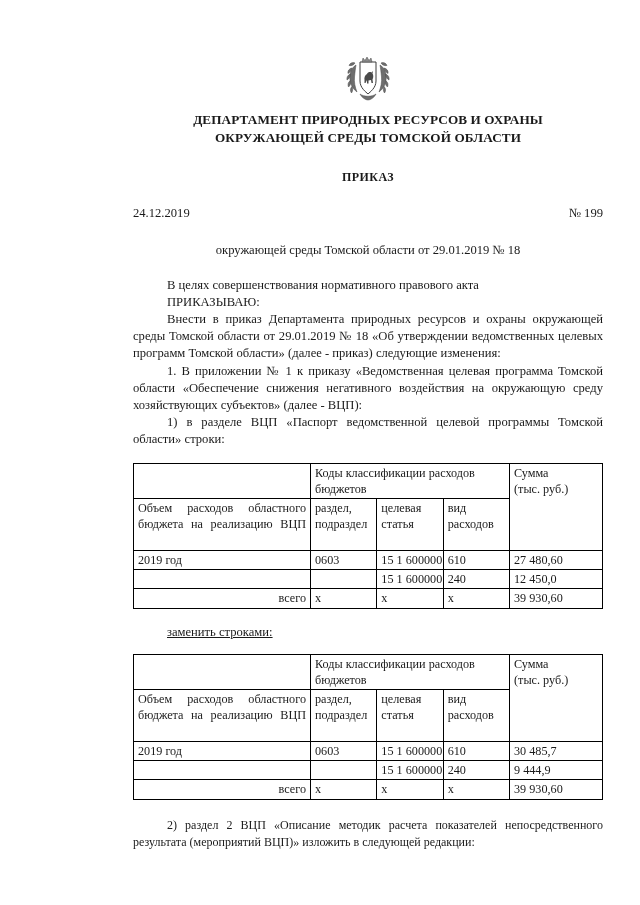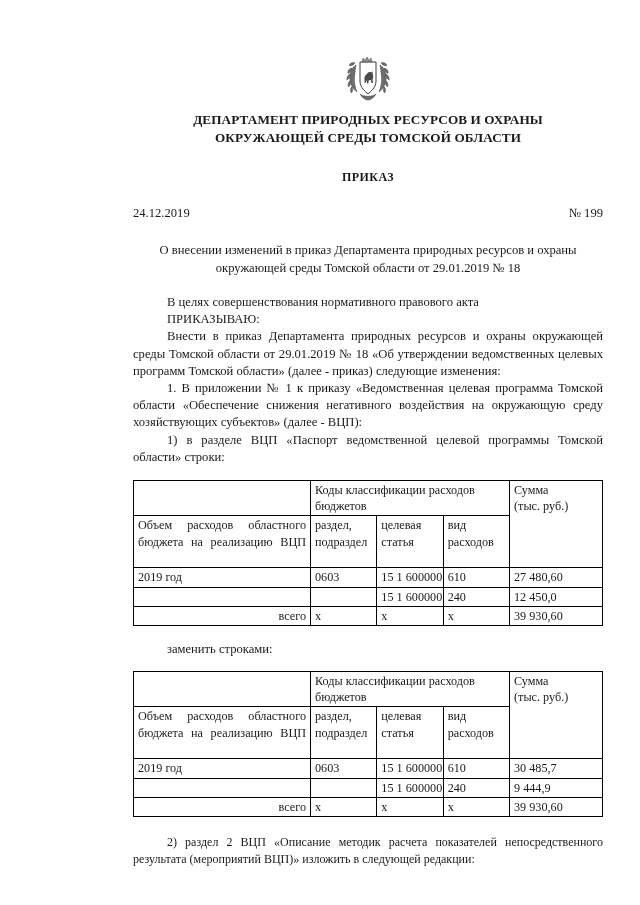--- a/index.html
+++ b/index.html
@@ -115,20 +115,21 @@
   .t-just   { text-align: justify; text-align-last: justify; }
   .nowrap   { white-space: nowrap; }
 
   .cell-label-block { min-height: 49px; }
   .cell-sum-head { min-height: 49px; }
 
   .replace-line {
     font-size: 12.6px;
     margin-top: 16px;
     padding-left: 34px;
+    text-decoration: underline;
   }
 
   .tail-block {
     margin-top: 17px;
     font-size: 12px;
     line-height: 17.2px;
   }
 </style>
 </head>
 <body>
@@ -173,21 +174,20 @@
   </div>
 
   <div class="order-word">ПРИКАЗ</div>
 
   <div class="meta-row">
     <span>24.12.2019</span>
     <span>№ 199</span>
   </div>
 
   <div class="subject">
-    <span class="line">О внесении изменений в приказ Департамента природных ресурсов и охраны</span>
     <span class="line">окружающей среды Томской области от 29.01.2019 № 18</span>
   </div>
 
   <div class="body-block">
     <p class="para">В целях совершенствования нормативного правового акта</p>
     <p class="para">ПРИКАЗЫВАЮ:</p>
     <p class="para">Внести в приказ Департамента природных ресурсов и охраны окружающей среды Томской области от 29.01.2019 № 18 «Об утверждении ведомственных целевых программ Томской области» (далее - приказ) следующие изменения:</p>
     <p class="para">1. В приложении № 1 к приказу «Ведомственная целевая программа Томской области «Обеспечение снижения негативного воздействия на окружающую среду хозяйствующих субъектов» (далее - ВЦП):</p>
     <p class="para">1) в разделе ВЦП «Паспорт ведомственной целевой программы Томской области» строки:</p>
   </div>

